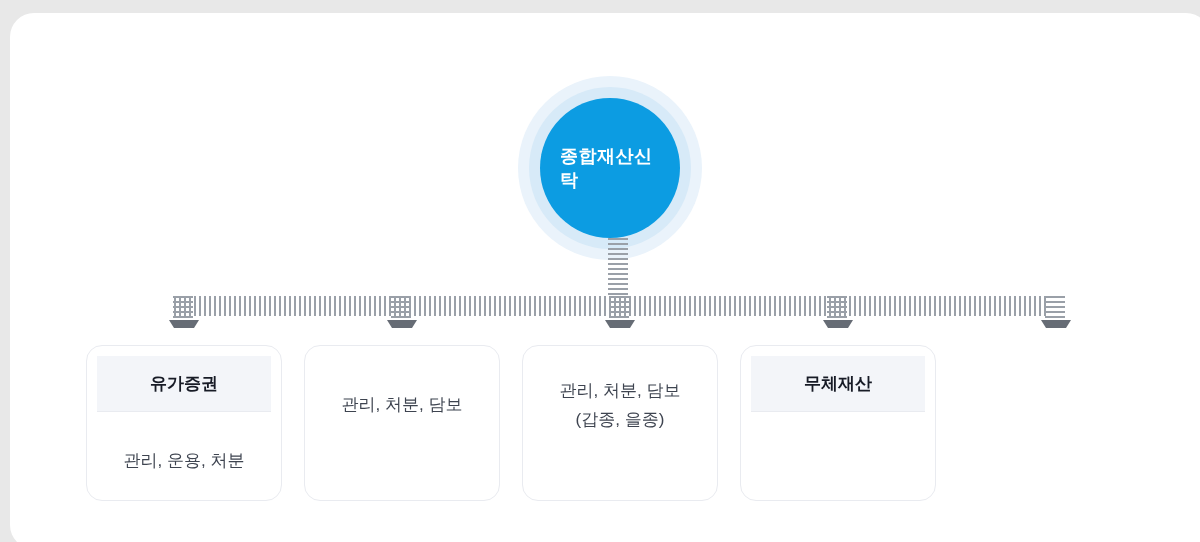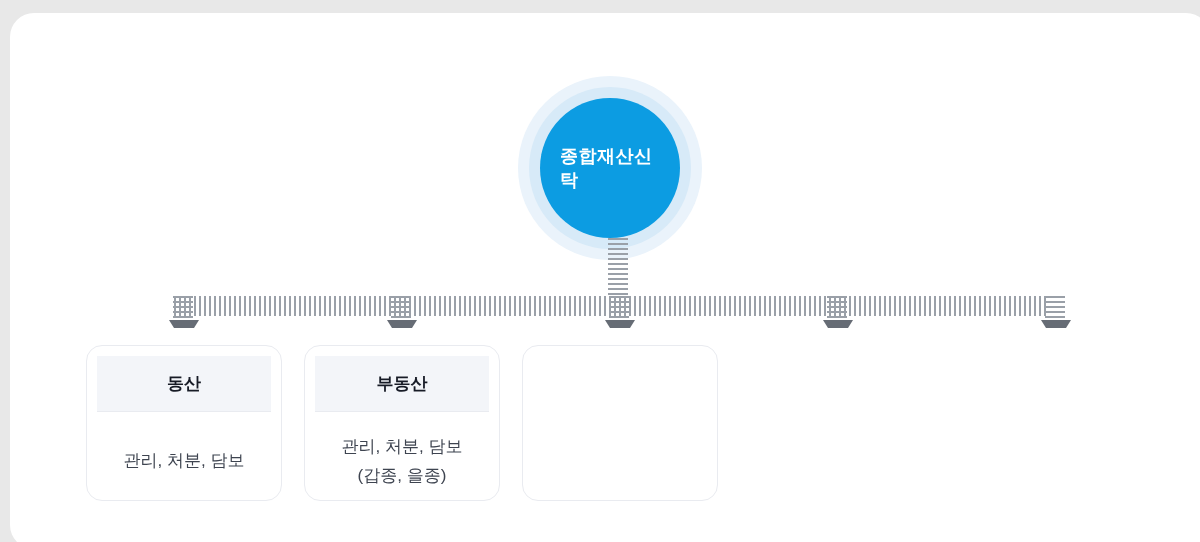--- a/index.html
+++ b/index.html
@@ -126,38 +126,43 @@
   <div class="drop d3"></div>
   <div class="drop d4"></div>
   <div class="arrow a0"></div>
   <div class="arrow a1"></div>
   <div class="arrow a2"></div>
   <div class="arrow a3"></div>
   <div class="arrow a4"></div>
 
   <div class="branch-row">
 
+    <article class="branch-card">
+      <div class="branch-header">
+        <span class="branch-title">유가증권</span>
+      </div>
+      <div class="branch-body">
+        <span class="branch-text">관리, 운용, 처분</span>
+      </div>
+    </article>
 
 
     <article class="branch-card">
-      <div class="branch-header">
-        <span class="branch-title">동산</span>
-      </div>
       <div class="branch-body">
         <span class="branch-text">관리, 처분, 담보</span>
       </div>
     </article>
 
     <article class="branch-card">
-      <div class="branch-header">
-        <span class="branch-title">부동산</span>
-      </div>
       <div class="branch-body">
         <span class="branch-text">관리, 처분, 담보
 (갑종, 을종)</span>
       </div>
     </article>
 
     <article class="branch-card">
+      <div class="branch-header">
+        <span class="branch-title">무체재산</span>
+      </div>
     </article>
 
   </div>
 </div>
 
 </body></html>

